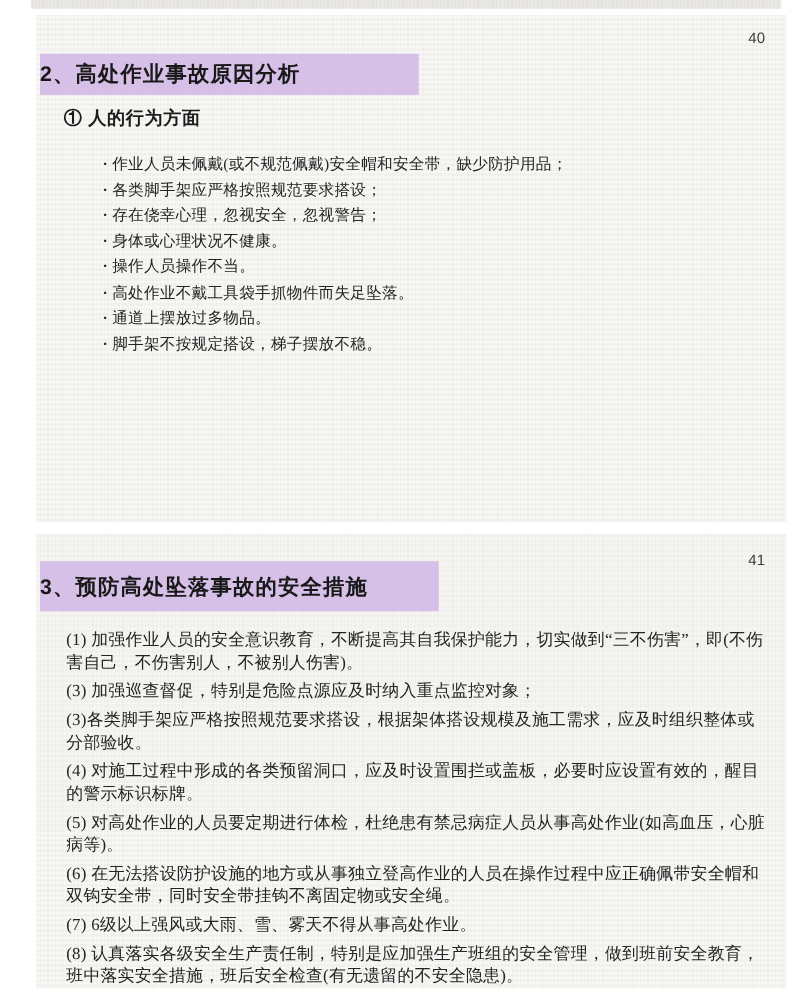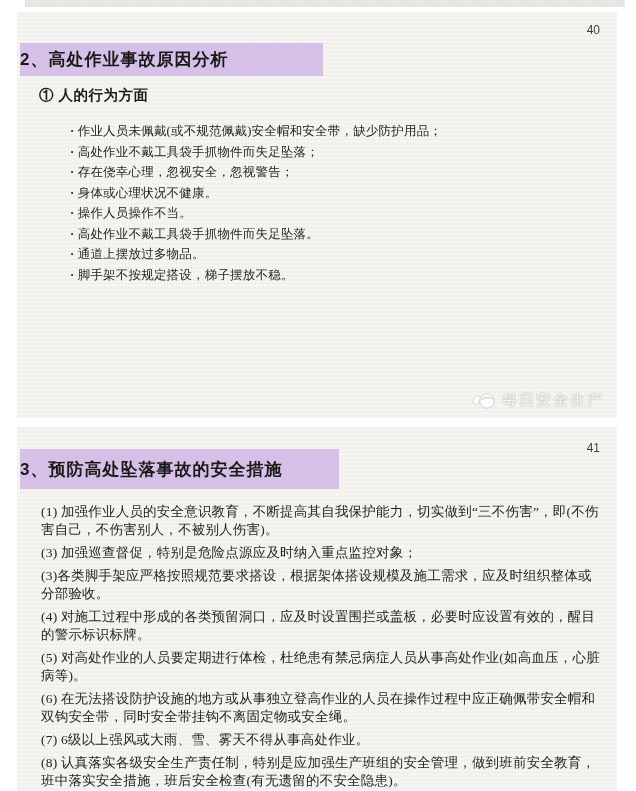--- a/index.html
+++ b/index.html
@@ -12,21 +12,21 @@
   .canvas { position: relative; width: 636px; height: 791px; background: #ffffff; }
 
   
   .prev-strip {
     position: absolute; left: 25px; width: 600px; top: 0; height: 7px;
     background-color: #e9e8e5;
     background-image: repeating-linear-gradient(90deg, rgba(120,120,115,.05) 0 1px, transparent 1px 3px);
   }
 
   .slide {
-    position: absolute; left: 17px; width: 600px;
+    position: absolute; left: 29px; width: 600px;
     background-color: #f3f2ef;
     background-image:
       repeating-linear-gradient(90deg, rgba(125,122,115,.035) 0 1px, transparent 1px 3px),
       repeating-linear-gradient(0deg, rgba(255,255,255,.5) 0 1px, transparent 1px 4px);
     color: #262626;
   }
   .slide1 { top: 12px; height: 406px; }
   .slide2 { top: 427px; height: 364px; }
 
   .page-num {
@@ -94,42 +94,32 @@
 
     <div class="title-bar" style="background-color: rgb(214, 192, 232);">
       <span class="title-text">2、高处作业事故原因分析</span>
     </div>
 
     <div class="body1">
       <div class="sec sec1">
         <h2 class="sec-heading">① 人的行为方面</h2>
         <ul class="bullets">
             <li>作业人员未佩戴(或不规范佩戴)安全帽和安全带，缺少防护用品；</li>
-            <li>高处作业不戴工具袋手抓物件而失足坠落；</li>
+            <li>各类脚手架应严格按照规范要求搭设；</li>
             <li>存在侥幸心理，忽视安全，忽视警告；</li>
             <li>身体或心理状况不健康。</li>
             <li>操作人员操作不当。</li>
             <li>高处作业不戴工具袋手抓物件而失足坠落。</li>
             <li>通道上摆放过多物品。</li>
             <li>脚手架不按规定搭设，梯子摆放不稳。</li>
           </ul>
       </div>
 
     </div>
 
-    <div class="watermark">
-      <span>
-        <svg width="26" height="18" viewBox="0 0 26 18">
-          <path d="M2 9 C3 4, 8 3, 10 6 L7 12 C4 13, 2 12, 2 9 Z" fill="#ffffff" opacity="0.9" stroke="#b9b9b9" stroke-width="0.6"></path>
-          <circle cx="16" cy="9" r="7.2" fill="#ffffff" opacity="0.92" stroke="#b9b9b9" stroke-width="0.7"></circle>
-          <path d="M10.5 7.5 Q16 3.5, 22.5 7" fill="none" stroke="#cfcfcf" stroke-width="1.1"></path>
-        </svg>
-      </span>
-      <span>每日安全生产</span>
-    </div>
   </section>
 
   <section class="slide slide2">
     <div class="page-num">41</div>
 
     <div class="title-bar" style="background-color: rgb(214, 192, 232);">
       <span class="title-text">3、预防高处坠落事故的安全措施</span>
     </div>
 
     <div class="body2">

